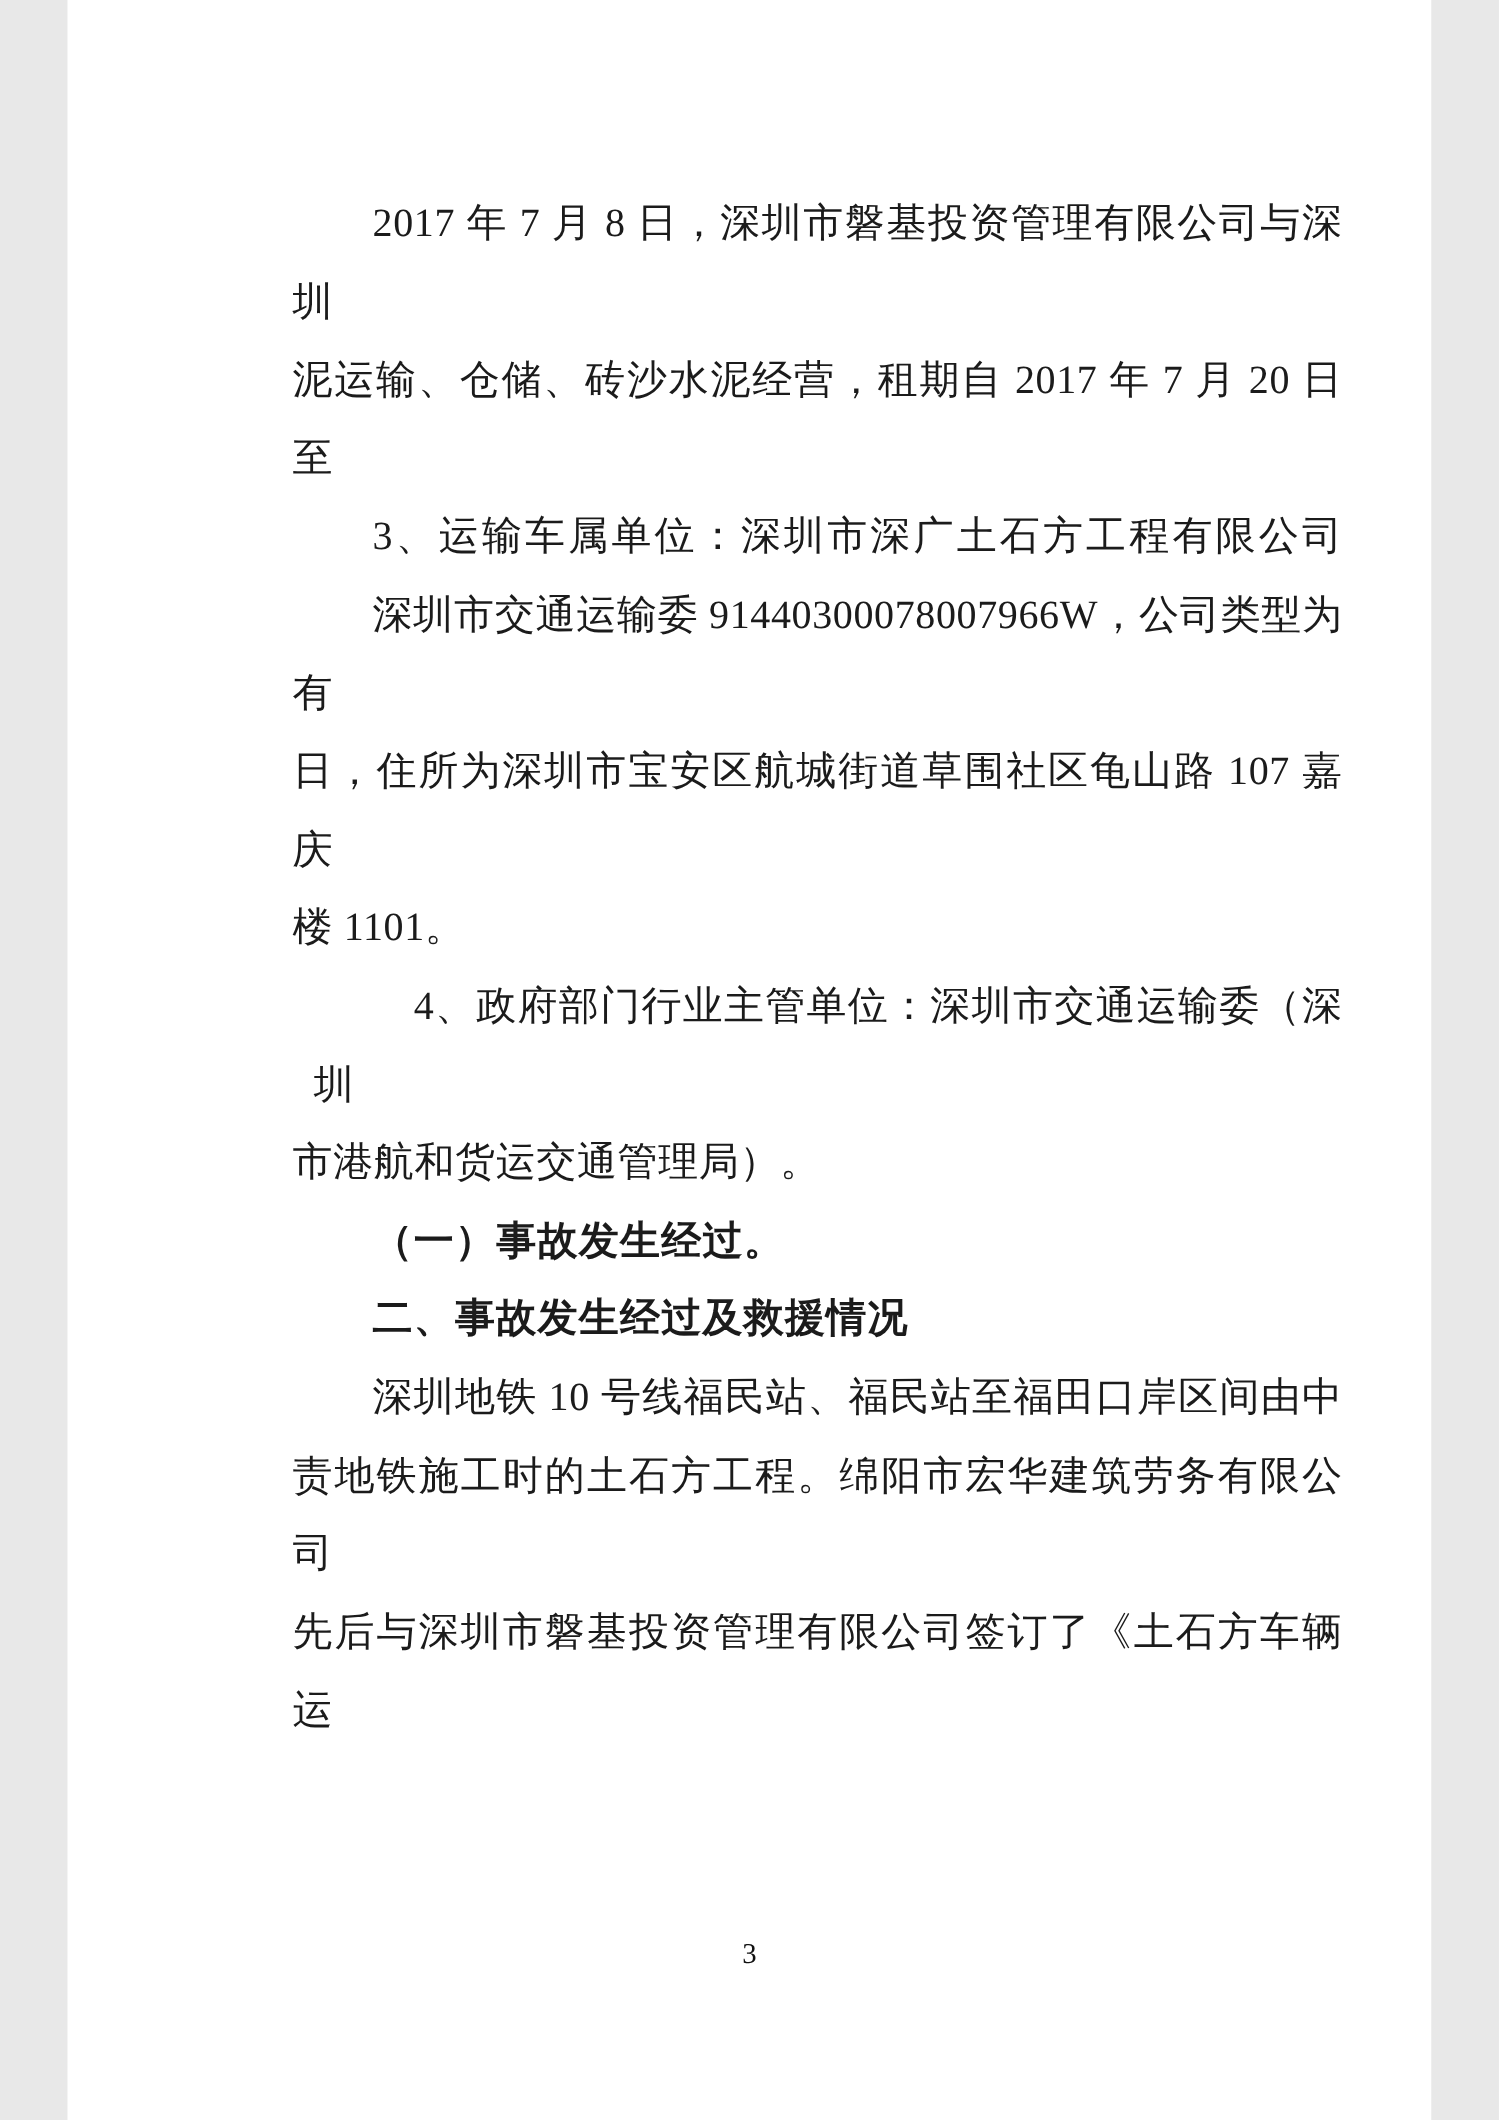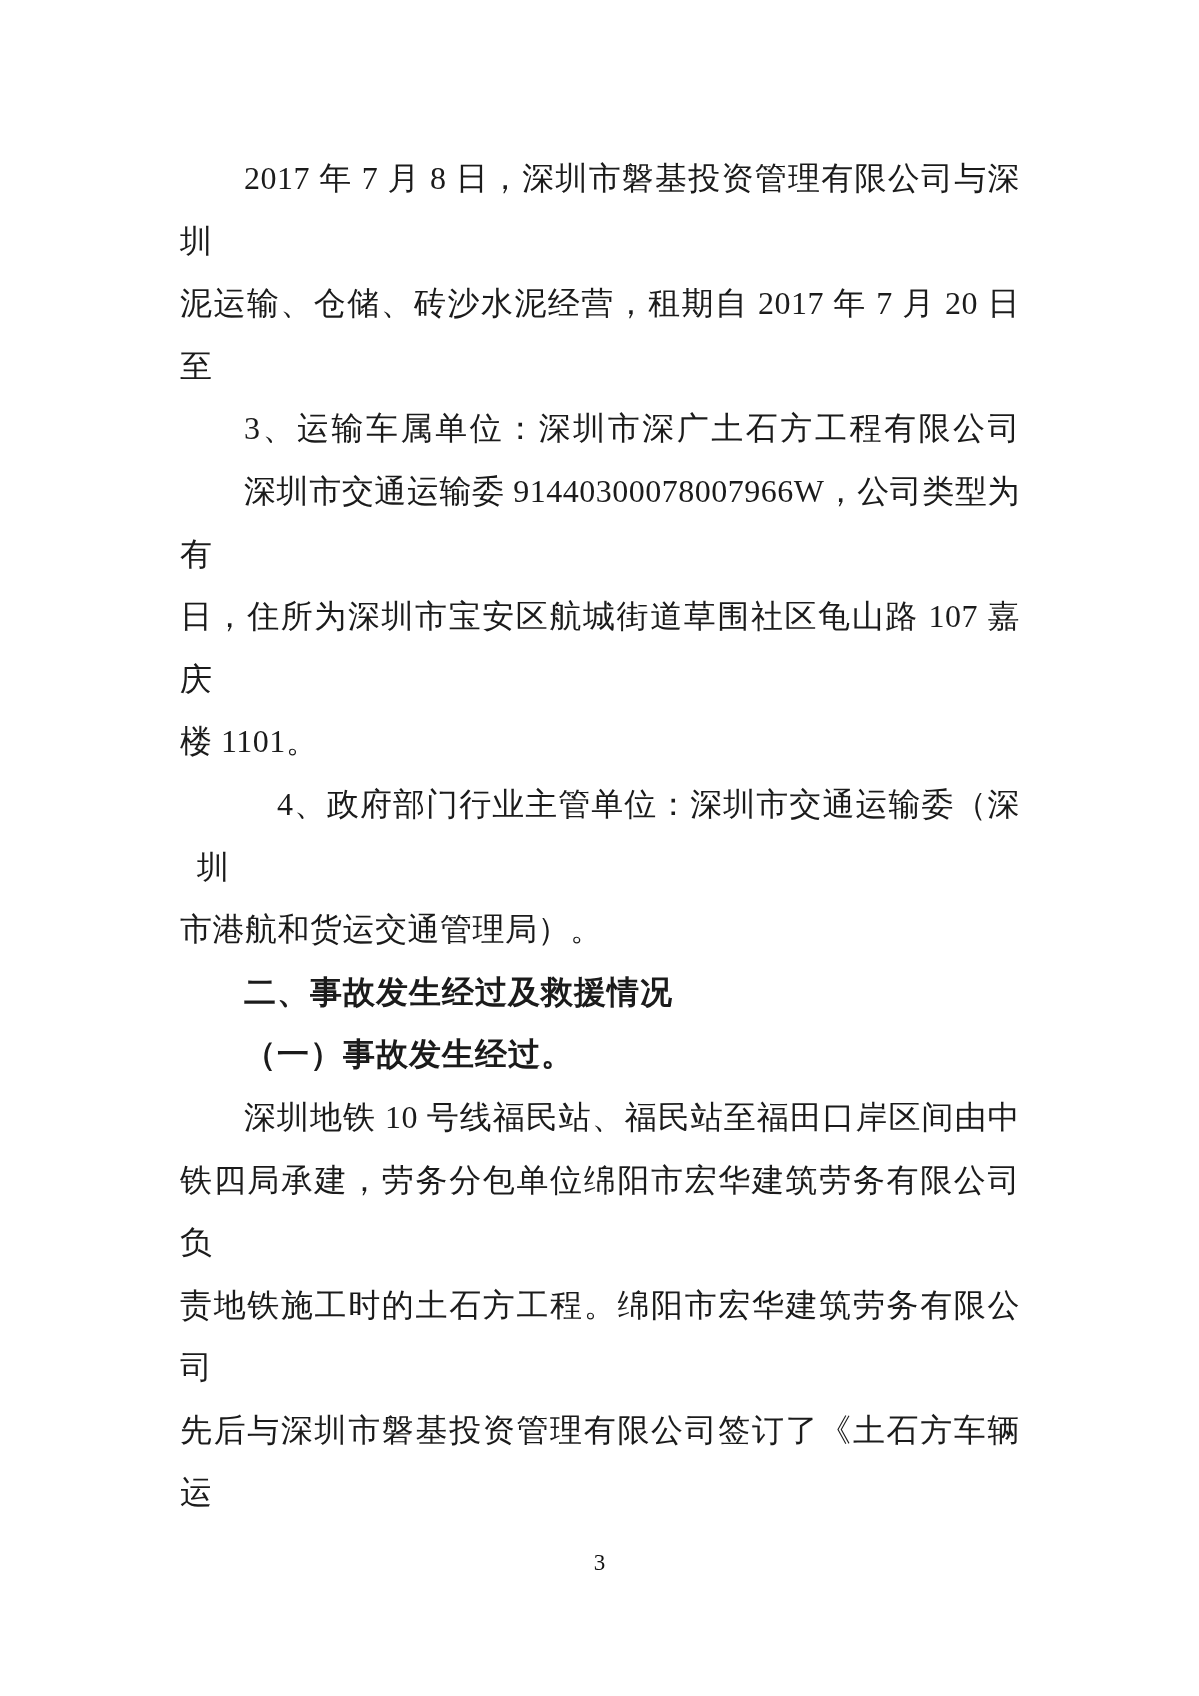--- a/index.html
+++ b/index.html
@@ -2,21 +2,21 @@
 <html><head>
 <meta charset="utf-8">
 <style>
   html, body {
     margin: 0;
     padding: 0;
     background: #e8e8e8;
   }
   .page {
     position: relative;
-    width: 1199px;
+    width: 1091px;
     height: 1696px;
     margin: 0 auto;
     background: #ffffff;
     overflow: hidden;
     font-family: "Liberation Serif", "DejaVu Serif", serif;
     color: #1b1b1b;
   }
   .content {
     position: absolute;
     left: 180px;
@@ -58,21 +58,20 @@
 <div class="page">
   <div class="content" id="document-body">
       <div class="line fill ind2">2017 年 7 月 8 日，深圳市磐基投资管理有限公司与深圳</div>
       <div class="line fill">泥运输、仓储、砖沙水泥经营，租期自 2017 年 7 月 20 日至</div>
       <div class="line fill ind2">3、运输车属单位：深圳市深广土石方工程有限公司</div>
       <div class="line fill ind2">深圳市交通运输委 91440300078007966W，公司类型为有</div>
       <div class="line fill">日，住所为深圳市宝安区航城街道草围社区龟山路 107 嘉庆</div>
       <div class="line">楼 1101。</div>
       <div class="line fill ind25">4、政府部门行业主管单位：深圳市交通运输委（深圳</div>
       <div class="line">市港航和货运交通管理局）。</div>
+      <div class="line ind2 heading">（一）事故发生经过。</div>
       <div class="line ind2 heading">二、事故发生经过及救援情况</div>
-      <div class="line ind2 heading">（一）事故发生经过。</div>
       <div class="line fill ind2">深圳地铁 10 号线福民站、福民站至福田口岸区间由中</div>
-      <div class="line fill">铁四局承建，劳务分包单位绵阳市宏华建筑劳务有限公司负</div>
       <div class="line fill">责地铁施工时的土石方工程。绵阳市宏华建筑劳务有限公司</div>
       <div class="line fill">先后与深圳市磐基投资管理有限公司签订了《土石方车辆运</div>
     </div>
   <div class="footer">3</div>
 </div>
 
 </body></html>

